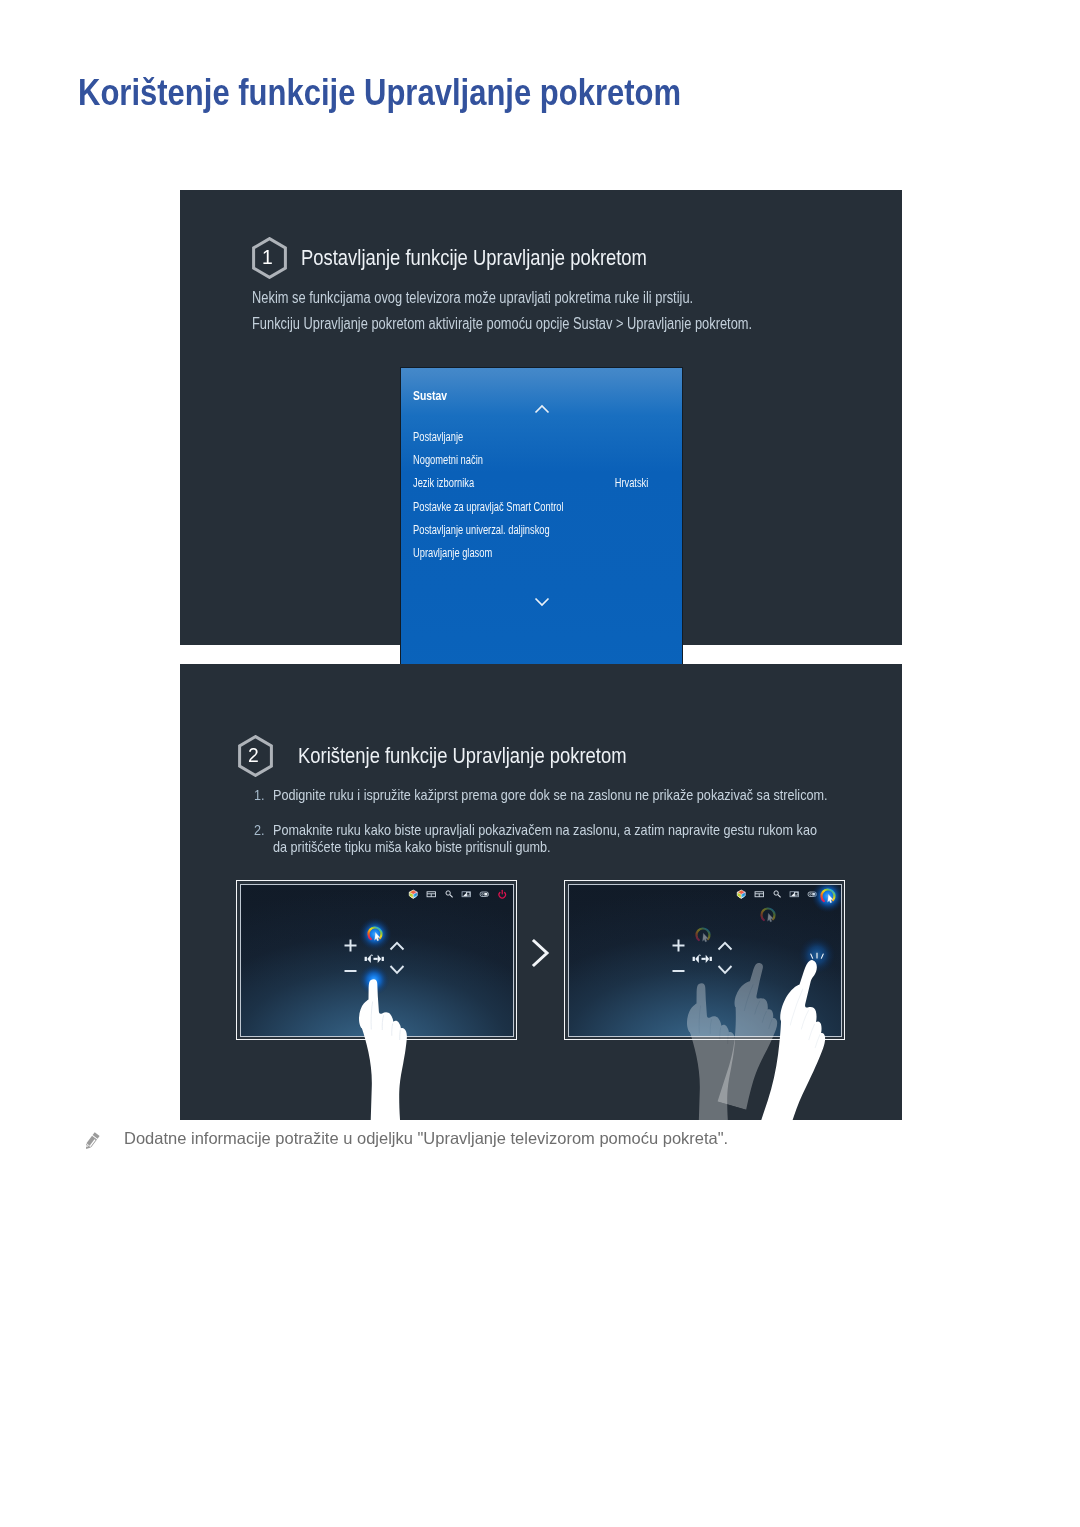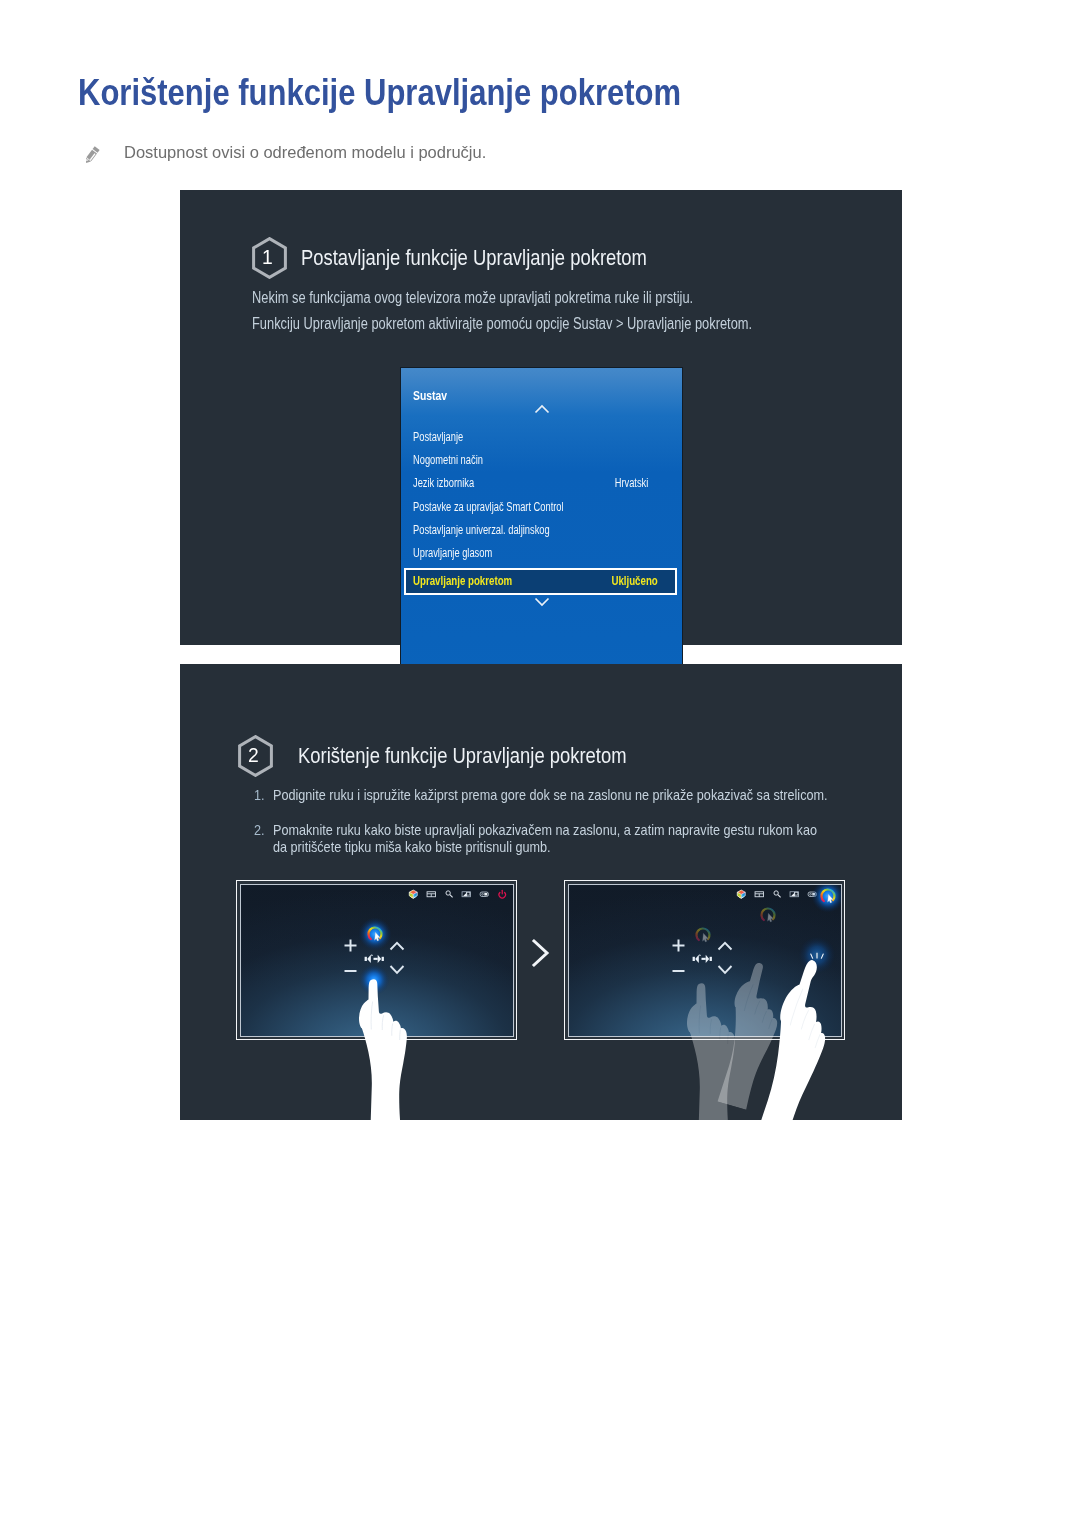--- a/index.html
+++ b/index.html
@@ -111,39 +111,39 @@
         <stop offset="50%" stop-color="#1e9bdc"></stop>
         <stop offset="100%" stop-color="#7fd1f2"></stop>
   </linearGradient>
  </defs>
 </svg>
 
 <div class="page">
 
   <div class="title">Korištenje funkcije Upravljanje pokretom</div>
 
-  <div class="note note-top">
+
+  <div class="note note-bot">
     <span class="ico">
       <svg viewBox="0 0 22 22" width="22" height="22">
         <g transform="rotate(37 11 11)">
           <g fill="#9b9b9b">
             <path d="M7.9 2.4 h6.2 v3.5 h-6.2 z"></path>
             <path d="M7.9 6.8 h6.2 v9.3 h-6.2 z"></path>
             <path d="M7.9 16.8 h6.2 L11.0 20.9 z"></path>
           </g>
           <g fill="#ffffff">
             <path d="M11.9 8.0 h1.4 v7.8 h-1.4 z"></path>
             <path d="M8.7 17.3 h2.6 l-1.35 1.9 z"></path>
           </g>
         </g>
       </svg>
     </span>
-    <span class="txt">Dostupnost ovisi o određenom modelu i području.</span>
-  </div>
-
+    <span class="txt">Dodatne informacije potražite u odjeljku "Upravljanje televizorom pomoću pokreta".</span>
+  </div>
 
   <div class="panel p1">
     <div class="stephead" style="left:71px;top:47px;">
       <span class="hexwrap">
         <svg viewBox="0 0 37 42" width="37" height="42">
           <polygon points="18.5,1.6 34.4,10.9 34.4,31.1 18.5,40.4 2.6,31.1 2.6,10.9" fill="none" stroke="#aeb3b9" stroke-width="3"></polygon>
         </svg>
         <span class="hexnum">1</span>
       </span>
       <span class="htxt" style="margin-left:13px;">Postavljanje funkcije Upravljanje pokretom</span>
@@ -175,24 +175,20 @@
       <span class="lbl">Postavke za upravljač Smart Control</span>
       <span class="val"></span>
     </div>
     <div class="mrow" style="top:154.8px;">
       <span class="lbl">Postavljanje univerzal. daljinskog</span>
       <span class="val"></span>
     </div>
     <div class="mrow" style="top:178.0px;">
       <span class="lbl">Upravljanje glasom</span>
       <span class="val"></span>
-    </div>
-    <div class="msel" style="top:200px;">
-      <span class="lbl">Upravljanje pokretom</span>
-      <span class="val">Uključeno</span>
     </div>
     <span class="caret" style="top:225px;">
       <svg width="16" height="11" viewBox="0 0 16 11">
           <polyline points="1.5,2.5 8,9 14.5,2.5" fill="none" stroke="#e9f0f7" stroke-width="1.7"></polyline>
         </svg>
     </span>
   </div>
 
   <div class="panel p2">
     <div class="stephead" style="left:57px;top:71px;">

